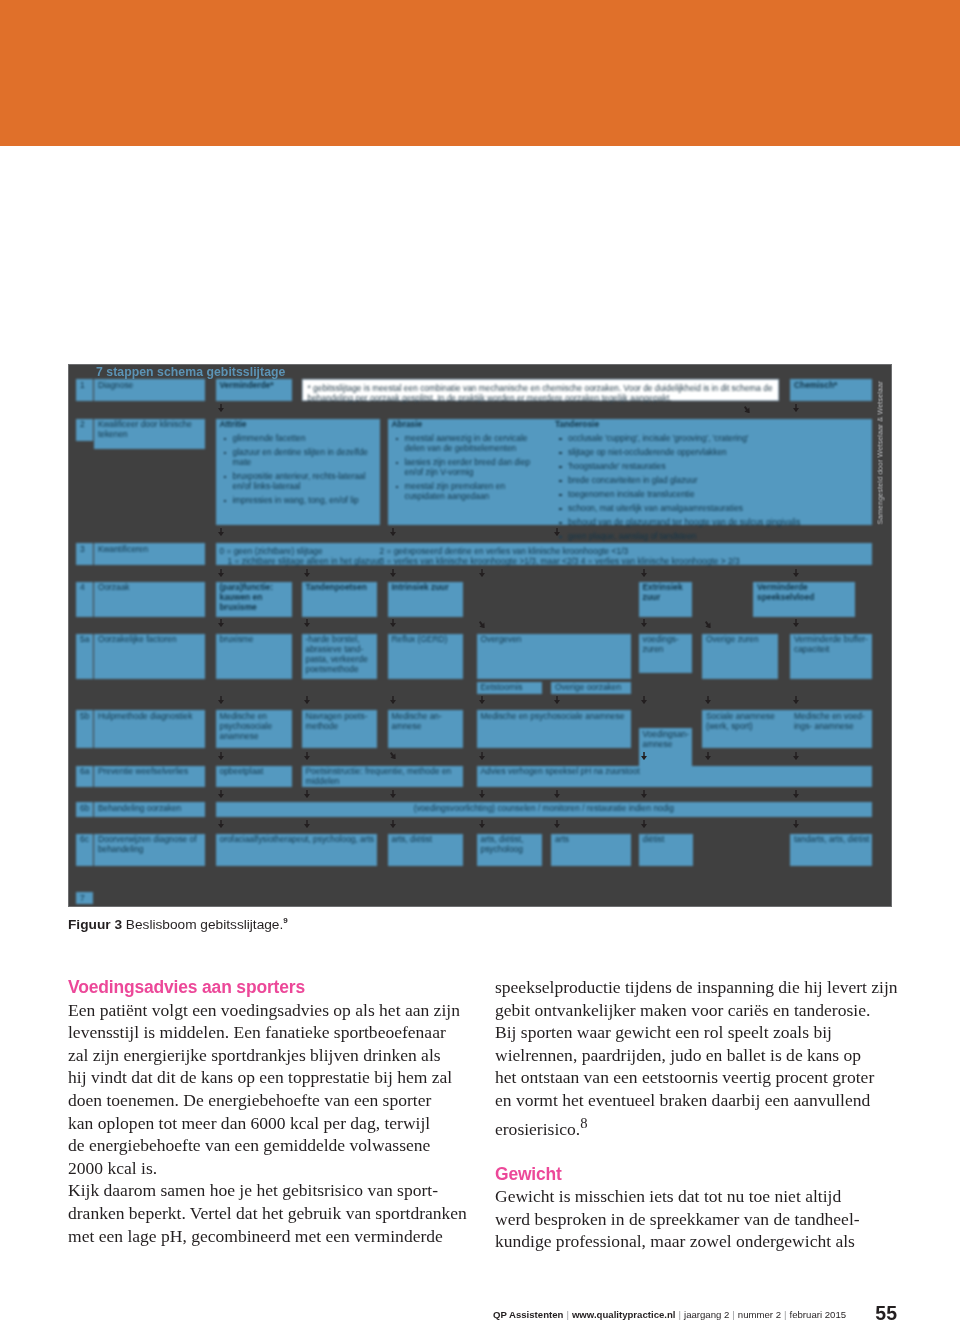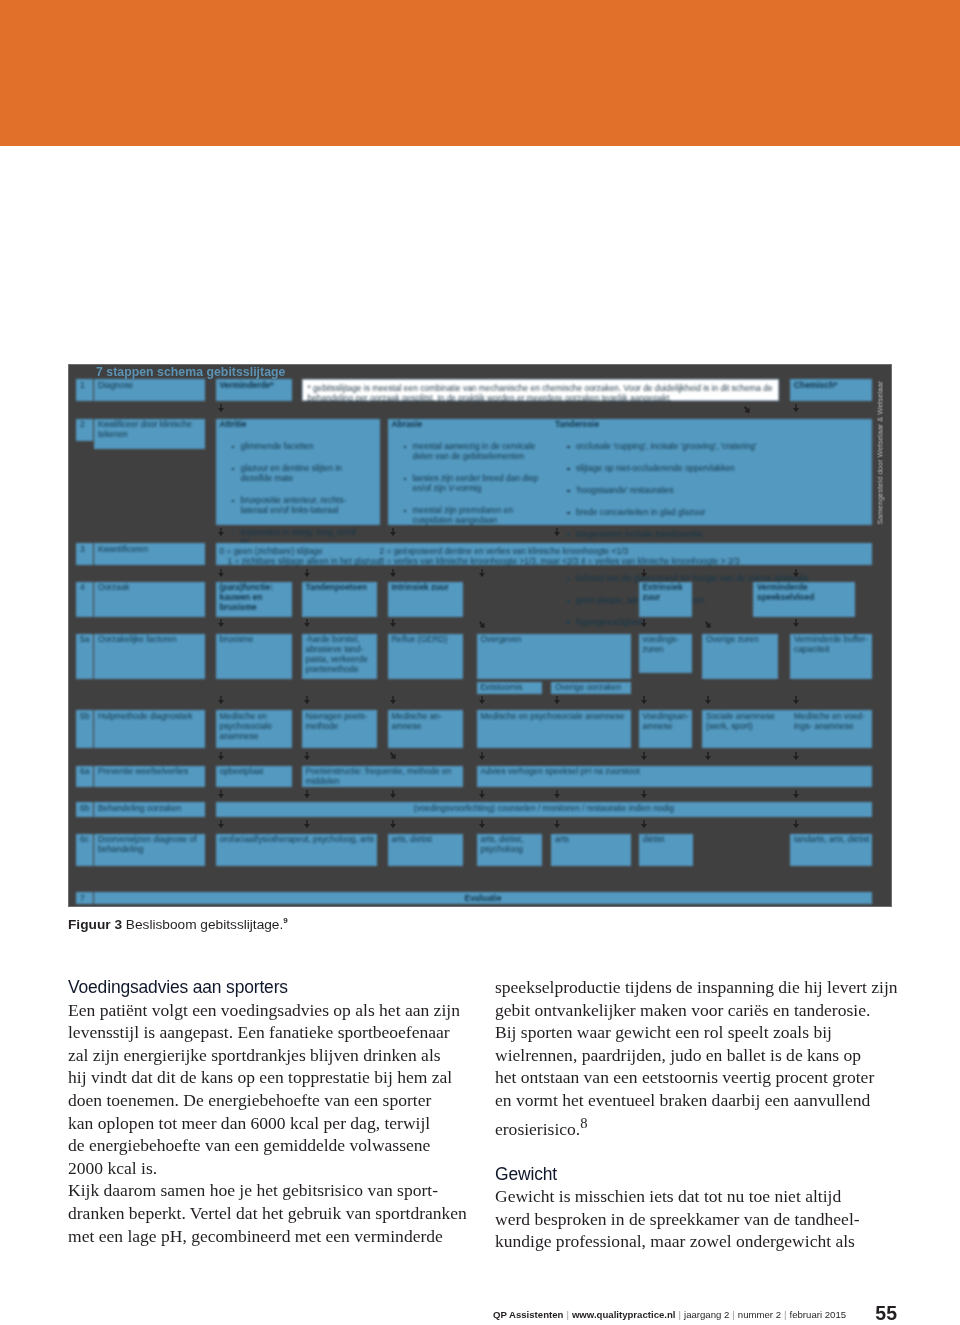--- a/index.html
+++ b/index.html
@@ -21,21 +21,21 @@
   .bx{position:absolute;background:#5499c0;box-sizing:border-box;color:#11364a;
       font-size:8.4px;line-height:9.95px;font-family:"Liberation Sans",sans-serif;}
   .bx.num{background:#5499c0;}
   .bx .t{position:absolute;left:4px;top:1.8px;right:2px;}
   .bx.ctr .t{left:0;right:0;text-align:center;}
   .bx.b .t{font-weight:bold;}
   .note{position:absolute;background:#fff;border:0.8px solid #9fb9cc;box-sizing:border-box;
         color:#2b4250;font-size:8.4px;line-height:9.95px;}
   .note .t{position:absolute;left:4.5px;top:3.6px;right:3px;}
   ul.bl{margin:0;padding:0;list-style:none;}
-  ul.bl li{position:relative;padding-left:7px;margin:12px;}
+  ul.bl li{position:relative;padding-left:7px;margin:4px;}
   ul.bl li:before{content:"";position:absolute;left:0.3px;top:3.6px;width:2.6px;height:2.6px;background:#1d3f52;}
   ul.bl li{padding-left:9px;}
   .bt{font-weight:bold;}
   ul.bl{margin-top:3.6px;}
   .q{position:absolute;font-size:8.4px;line-height:9.95px;}
   .q1{left:4px;top:4.3px;} .q2{left:12px;top:14.05px;text-align:center;}
   .q3{left:164px;top:4.3px;} .q4{left:164px;top:14.05px;}
   .arw{position:absolute;color:#231f20;filter:blur(0px);}
   .arw svg{display:block;}
   #figarrows{position:absolute;left:0;top:0;width:822px;height:541px;}
@@ -44,22 +44,22 @@
   .caption{position:absolute;left:68px;top:916px;font-size:13.7px;color:#231f20;
            font-family:"Liberation Sans",sans-serif;letter-spacing:0px;}
   .caption b{font-weight:bold;}
   .caption sup{font-size:8px;vertical-align:super;font-weight:bold;}
 
   
   .col{position:absolute;width:404px;font-family:"Liberation Serif",serif;
        font-size:17.55px;line-height:22.6px;color:#231f20;text-align:left;}
   #colL{left:68px;top:976px;}
   #colR{left:495px;top:976px;}
-  .h3{font-family:"Liberation Sans",sans-serif;font-weight:normal;font-size:17.45px;
-      line-height:22.6px;color:#0f172a;letter-spacing:-0.15px;}
+  .h3{font-family:"Liberation Sans",sans-serif;font-weight:bold;font-size:17.45px;
+      line-height:22.6px;color:#ec4899;letter-spacing:-0.15px;}
   .gap{height:22.6px;}
 
   
   .footer{position:absolute;left:493px;top:1304px;width:404px;height:22px;
           font-family:"Liberation Sans",sans-serif;font-size:9.6px;color:#231f20;}
   .footer .ftxt{position:absolute;left:0;top:4.5px;white-space:nowrap;}
   .footer .ftxt b{font-weight:bold;}
   .footer .ftxt .sep{color:#9a9c9f;padding:0 3px;font-weight:normal;}
   .footer .pageno{position:absolute;right:0;top:-2px;font-size:19.5px;font-weight:bold;}
 </style>
@@ -244,21 +244,21 @@
         </div>
 <div class="bx" style="left:318.5px;top:345.0px;width:75.5px;height:38.0px">
           <div class="t">
             <div>Medische an-</div>
             <div>amnese</div>
           </div>
         </div>
 <div class="bx" style="left:407.5px;top:345.0px;width:154.5px;height:38.0px">
           <div class="t">Medische en psychosociale anamnese</div>
         </div>
-<div class="bx" style="left:569.5px;top:345.0px;width:53.5px;height:38.0px">
+<div class="bx" style="left:569.5px;top:363px;width:53.5px;height:38.0px">
           <div class="t">
             <div>Voedingsan-</div>
             <div>amnese</div>
           </div>
         </div>
 <div class="bx" style="left:633.0px;top:345.0px;width:90px;height:38.0px">
           <div class="t">
             <div>Sociale anamnese</div>
             <div>(werk, sport)</div>
           </div>
@@ -321,23 +321,20 @@
           <div class="t">arts</div>
         </div>
 <div class="bx" style="left:569.5px;top:468.5px;width:54.5px;height:32.5px">
           <div class="t">diëtist</div>
         </div>
 <div class="bx" style="left:721.0px;top:468.5px;width:82.0px;height:32.5px">
           <div class="t">tandarts, arts, diëtist</div>
         </div>
 <div class="bx num" style="left:7.0px;top:527.0px;width:16.6px;height:12.0px">
           <div class="t">7</div>
-        </div>
-<div class="bx ctr b" style="left:24.9px;top:527.0px;width:778.1px;height:12.0px">
-          <div class="t">Evaluatie</div>
         </div>
 </div>
 <div id="figarrows">
 <div class="arw" style="left:149.3px;top:39.2px">
           <svg width="6" height="8.2" viewBox="0 0 6 8.2">
             <path d="M2.25 0h1.5v4.0h2.25L3.0 8.2 0 4.0h2.25z" fill="#231f20"></path>
           </svg>
         </div>
 <div class="arw" style="left:723.8px;top:39.2px">
           <svg width="6" height="8.2" viewBox="0 0 6 8.2">
@@ -579,21 +576,21 @@
   </div>
 
   <div class="caption">
     <b>Figuur 3</b><span> Beslisboom gebitsslijtage.</span><sup>9</sup>
   </div>
 
   <div class="col" id="colL">
     <div class="h3">Voedingsadvies aan sporters</div>
     <div class="lines">
         <div class="ln">Een patiënt volgt een voedingsadvies op als het aan zijn</div>
-        <div class="ln">levensstijl is aangepast. Een fanatieke sportbeoefenaar</div>
+        <div class="ln">levensstijl is middelen. Een fanatieke sportbeoefenaar</div>
         <div class="ln">zal zijn energierijke sportdrankjes blijven drinken als</div>
         <div class="ln">hij vindt dat dit de kans op een topprestatie bij hem zal</div>
         <div class="ln">doen toenemen. De energiebehoefte van een sporter</div>
         <div class="ln">kan oplopen tot meer dan 6000 kcal per dag, terwijl</div>
         <div class="ln">de energiebehoefte van een gemiddelde volwassene</div>
         <div class="ln">2000 kcal is.</div>
         <div class="ln">Kijk daarom samen hoe je het gebitsrisico van sport-</div>
         <div class="ln">dranken beperkt. Vertel dat het gebruik van sportdranken</div>
         <div class="ln">met een lage pH, gecombineerd met een verminderde</div>
       </div>

